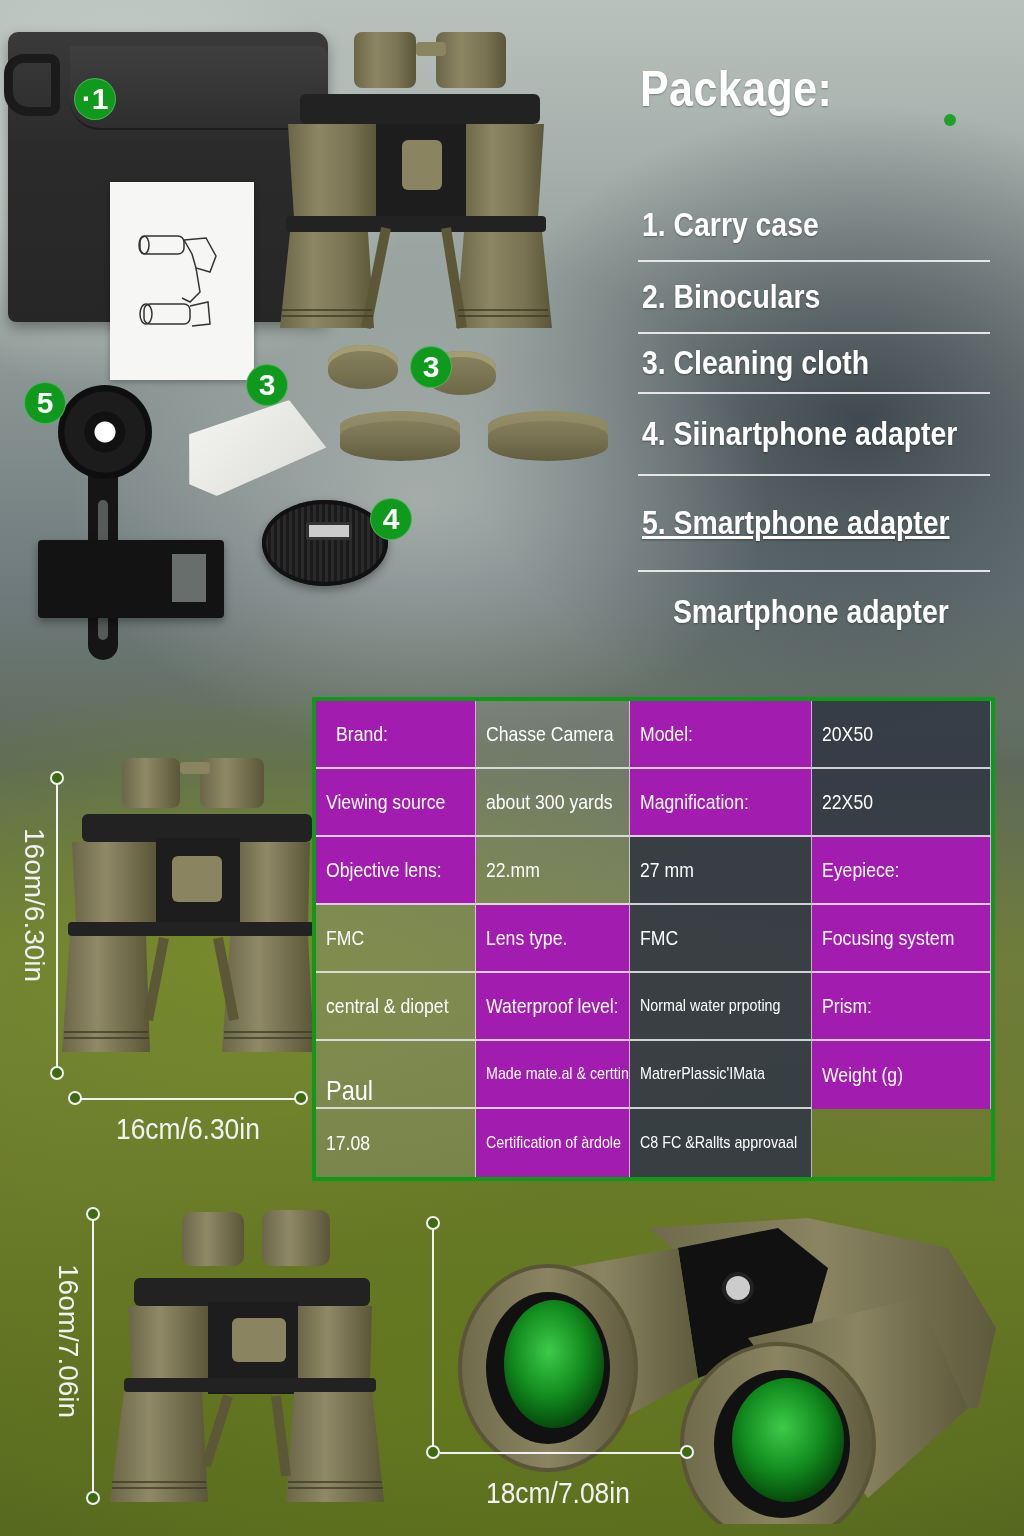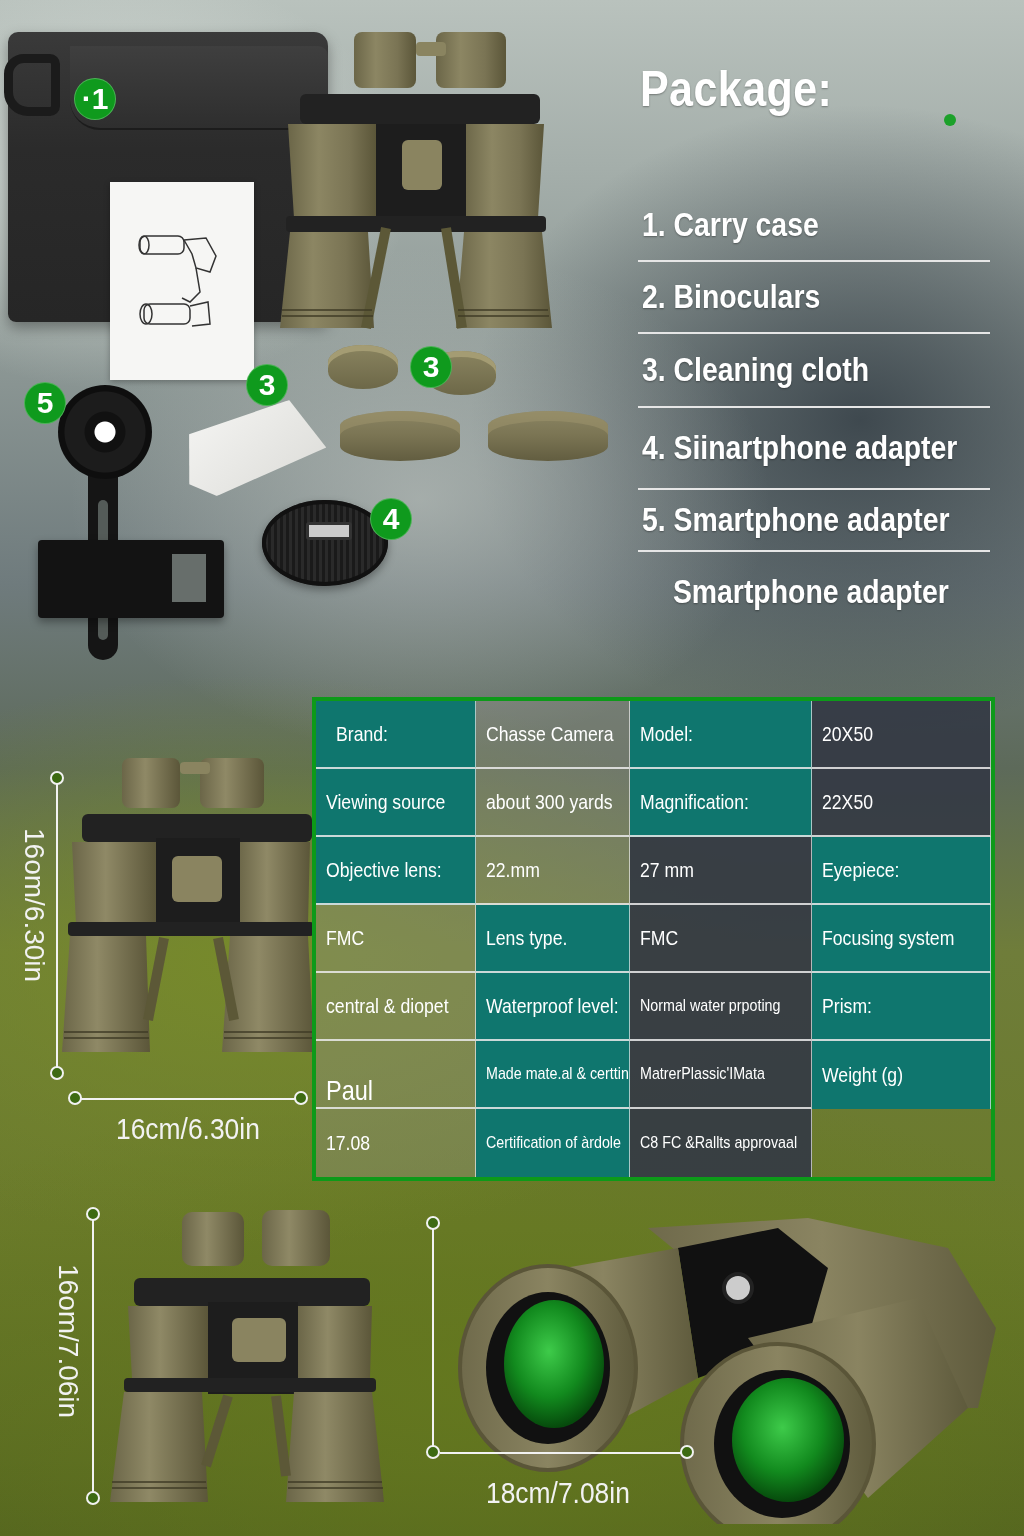--- a/index.html
+++ b/index.html
@@ -100,21 +100,21 @@
   .spec {
     left: 312px; top: 697px; width: 683px; height: 484px;
     border: 4px solid #0d9a19;
     display: grid;
     grid-template-columns: 160px 154px 182px 1fr;
     grid-auto-rows: 1fr;
   }
   .cell { display: flex; align-items: center; padding-left: 10px; font-size: 21px;
     border-bottom: 2px solid rgba(235,235,235,0.85); border-right: 1px solid rgba(235,235,235,0.7); overflow: hidden; white-space: nowrap; }
   .cell span { display: inline-block; transform: scaleX(0.84); transform-origin: left; }
-  .cell.k { background: #0f766e; }
+  .cell.k { background: #a21caf; }
   .cell.v1 { background: rgba(150,150,140,0.35); }
   .cell.v2 { background: rgba(52,58,68,0.92); }
   .cell.last-row { border-bottom: none; }
   .cell.sm { font-size: 17px; }
   .cell.big { font-size: 28px; align-items: flex-end; }
 
   
   .dim-line-v { position: absolute; width: 2px; background: #f2f2f2; }
   .dim-line-h { position: absolute; height: 2px; background: #f2f2f2; }
   .dim-end { position: absolute; width: 14px; height: 14px; border-radius: 50%; border: 2px solid #f2f2f2; background: #3d6a12; }
@@ -201,27 +201,27 @@
 
 <h1 class="abs pkg-title"><span>Package:</span></h1>
 
 <div class="abs pkg-list">
   <div class="pkg-item" style="height:72px;">
       <span>1. Carry case</span>
     </div>
   <div class="pkg-item" style="height:72px;">
       <span>2. Binoculars</span>
     </div>
-  <div class="pkg-item" style="height:74px;">
+  <div class="pkg-item" style="height:60px;">
       <span>3. Cleaning cloth</span>
     </div>
   <div class="pkg-item" style="height:82px;">
       <span>4. Siinartphone adapter</span>
     </div>
-  <div class="pkg-item" style="height:62px;">
+  <div class="pkg-item" style="height:96px;text-decoration:underline;">
       <span>5. Smartphone adapter</span>
     </div>
   <div class="pkg-item last" style="height:80px;">
       <span>Smartphone adapter</span>
     </div>
 </div>
 
 <svg class="abs binoc-mid" viewBox="0 0 256 322">
   <defs>
     <linearGradient id="olive2" x1="0" x2="1">

